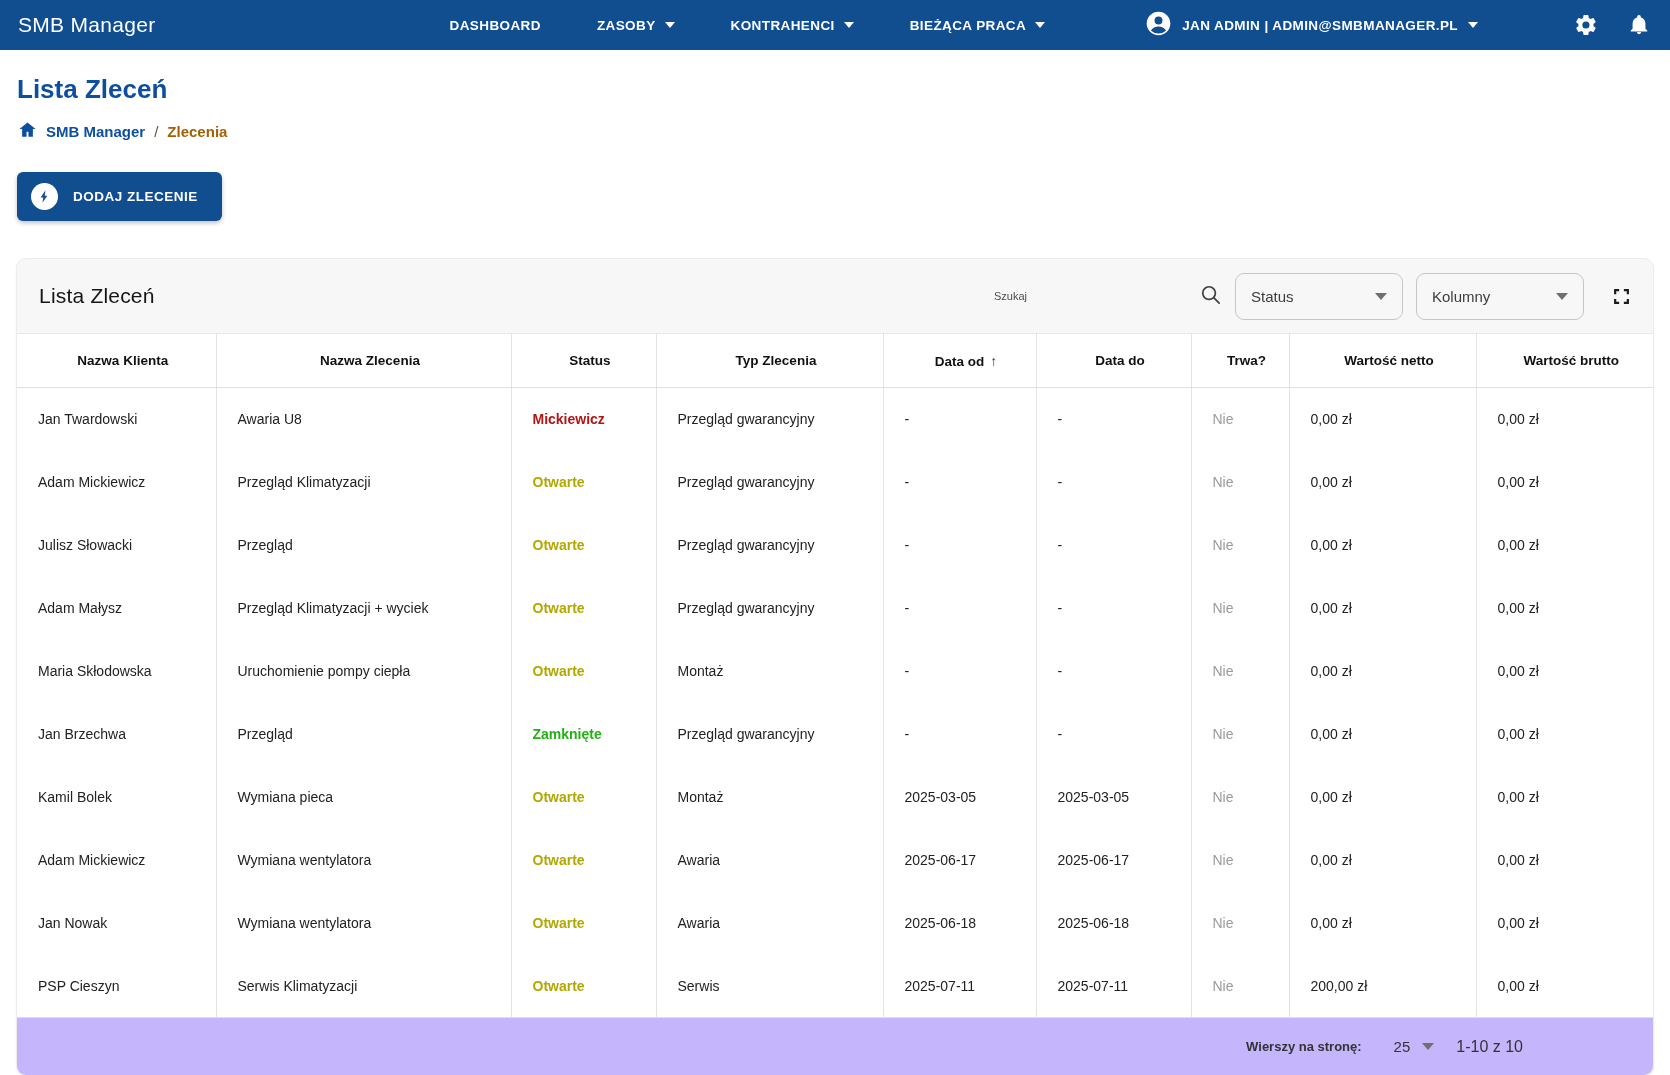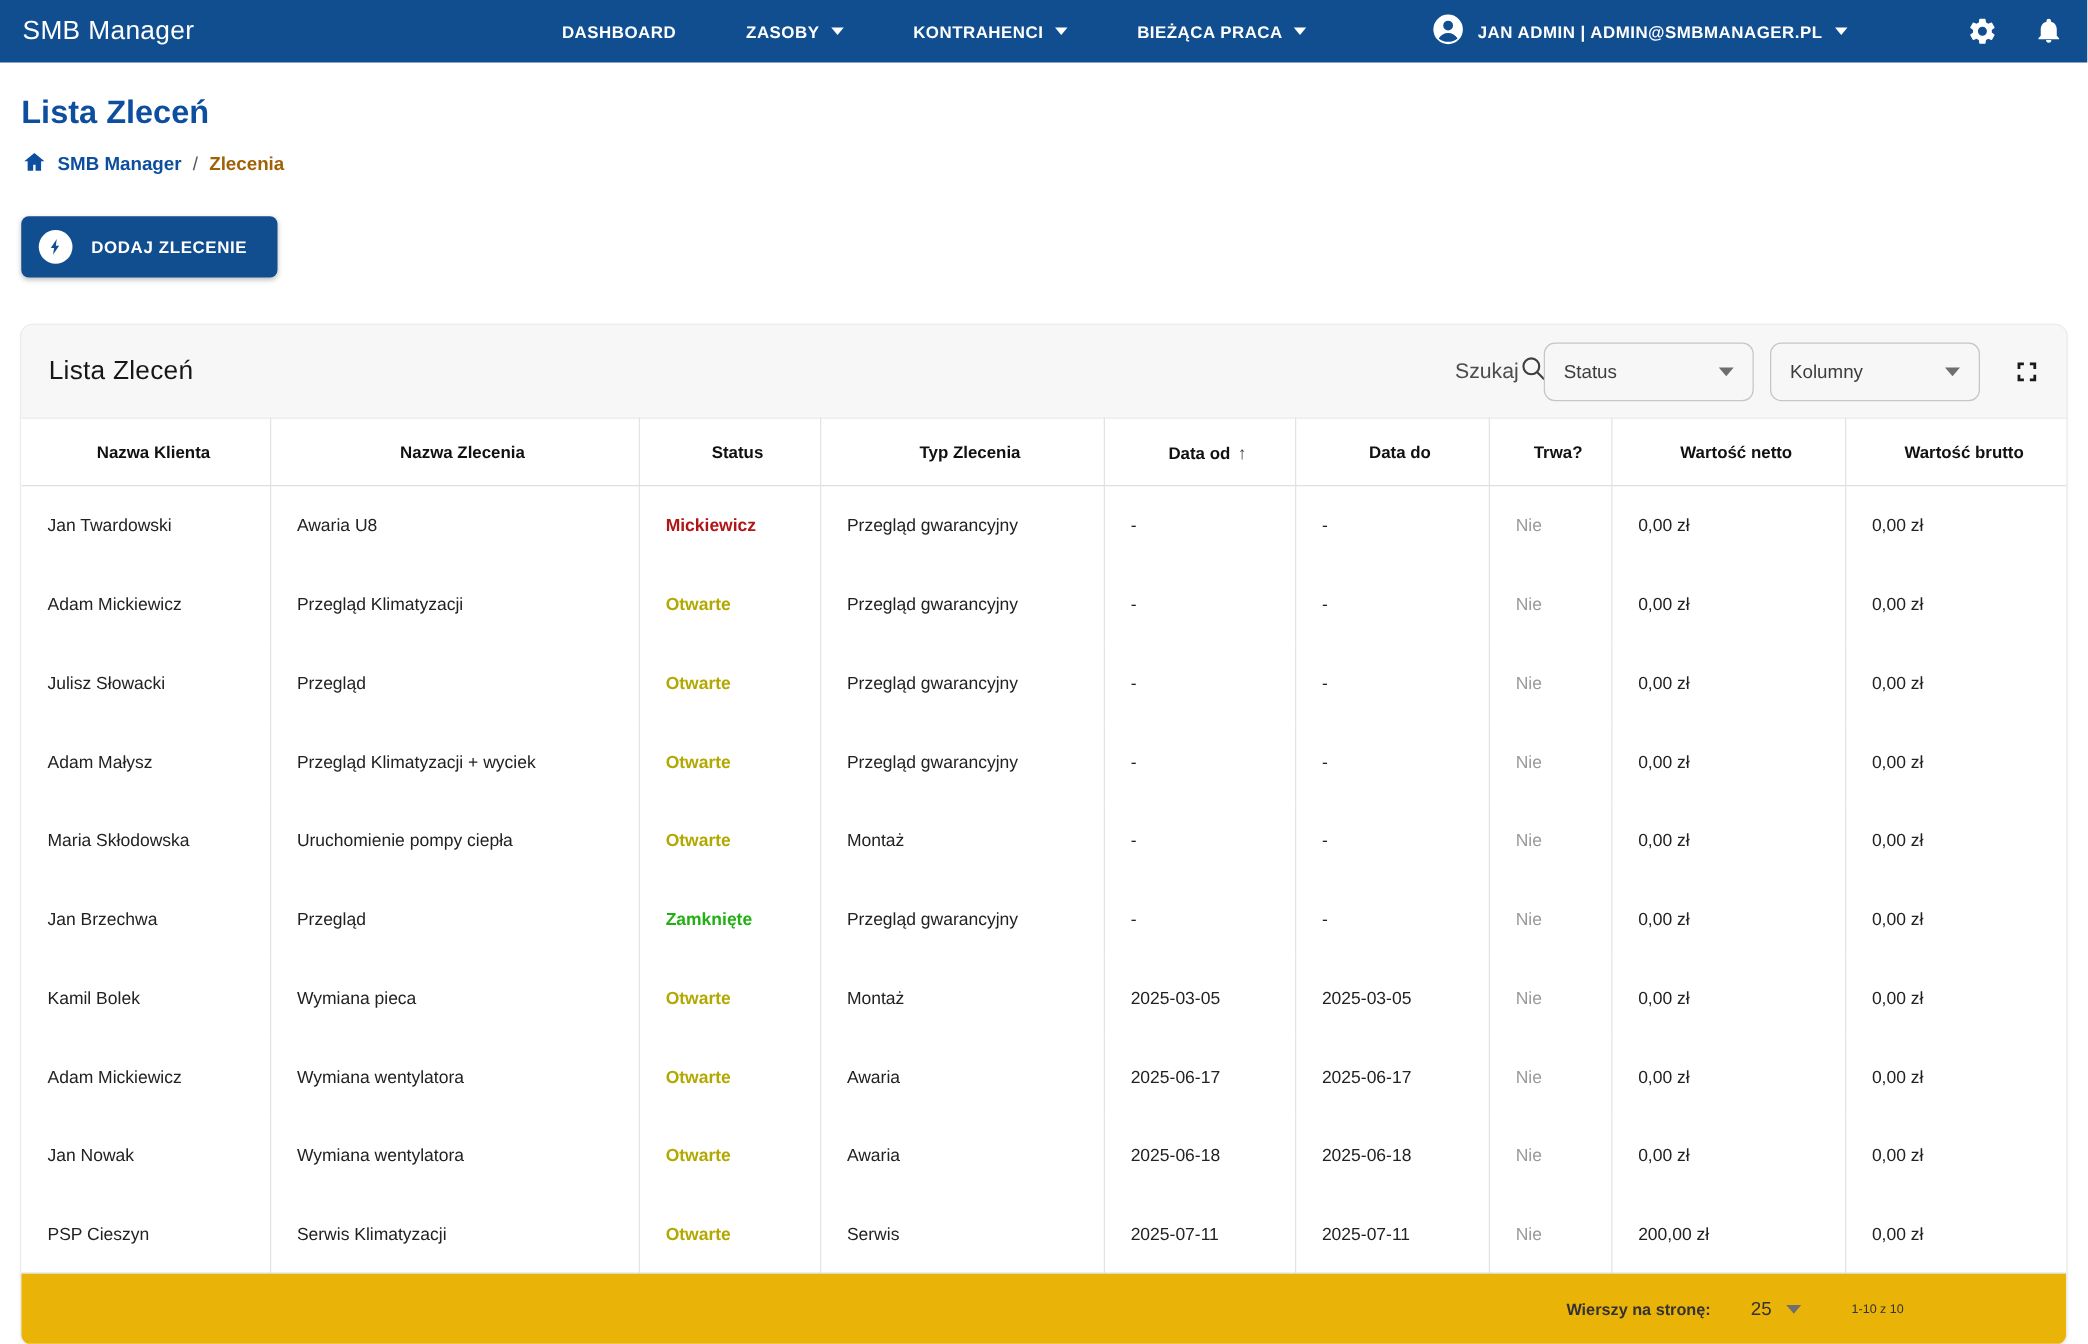--- a/index.html
+++ b/index.html
@@ -35,21 +35,21 @@
     display: flex; align-items: center; justify-content: center; }
 
   
   .card { margin: 37px 16px 0 16px; background: #f7f7f7; border: 1px solid #ececec;
     border-radius: 10px; overflow: hidden; box-shadow: 0 1px 2px rgba(0,0,0,.06); }
   .card-header { display: flex; align-items: center; height: 74px; padding: 0 22px; }
   .card-title { font-size: 21px; color: #161616; letter-spacing: .2px; }
   .controls { display: flex; align-items: center; margin-left: auto; }
   .search-box { display: flex; align-items: center; width: 228px; }
   .search-box input { border: none; outline: none; background: transparent; flex: 1;
-    font-family: inherit; font-size: 17px; color: #333; text-align: right; }
+    font-family: inherit; font-size: 11px; color: #333; }
   .search-box input::placeholder { color: #4c4c4c; opacity: 1; }
   .select-box { width: 168px; height: 47px; border: 1px solid #c6c6c6; border-radius: 9px;
     background: #f7f7f7; display: flex; align-items: center; padding: 0 15px;
     font-size: 15px; color: #3d3d3d; margin-left: 13px; cursor: pointer; }
   .select-box:first-of-type { margin-left: 20px; }
   .select-box .caret-gray { margin-left: auto; width: 0; height: 0;
     border-left: 6px solid transparent; border-right: 6px solid transparent;
     border-top: 7px solid #6f6f6f; }
   .fullscreen { margin-left: 28px; cursor: pointer; display: flex; align-items: center; }
 
@@ -62,28 +62,28 @@
   thead th:last-child, tbody td:last-child { border-right: none; }
   tbody td { height: 63px; padding: 0 8px 0 21px; font-size: 14px; color: #222;
     border-right: 1px solid #e3e3e3; vertical-align: middle; white-space: nowrap;
     overflow: hidden; }
   tbody tr:last-child td { border-bottom: 1px solid #dfdfdf; }
   td.status { font-weight: bold; }
   td.muted { color: #9a9a9a; }
   .sort-arrow { font-weight: normal; color: #3a3a3a; font-size: 14px; margin-left: 6px; }
 
   
-  .card-footer { height: 57px; background: #eab308; display: flex; align-items: center;
+  .card-footer { height: 57px; background: #c4b5fd; display: flex; align-items: center;
     justify-content: flex-end; padding-right: 130px; }
   .rpp-label { font-size: 13px; font-weight: bold; color: #333; }
   .rpp-value { font-size: 15px; color: #333; margin-left: 32px; }
   .rpp-caret { width: 0; height: 0; border-left: 6px solid transparent;
     border-right: 6px solid transparent; border-top: 7px solid #6f6f6f;
     margin-left: 12px; cursor: pointer; }
-  .range-label { font-size: 10px; color: #333; margin-left: 40px; }
+  .range-label { font-size: 16px; color: #333; margin-left: 22px; }
 </style>
 </head>
 <body>
 
 
 
 
 <div class="navbar">
   <div class="brand">SMB Manager</div>
   <div class="nav-items">

